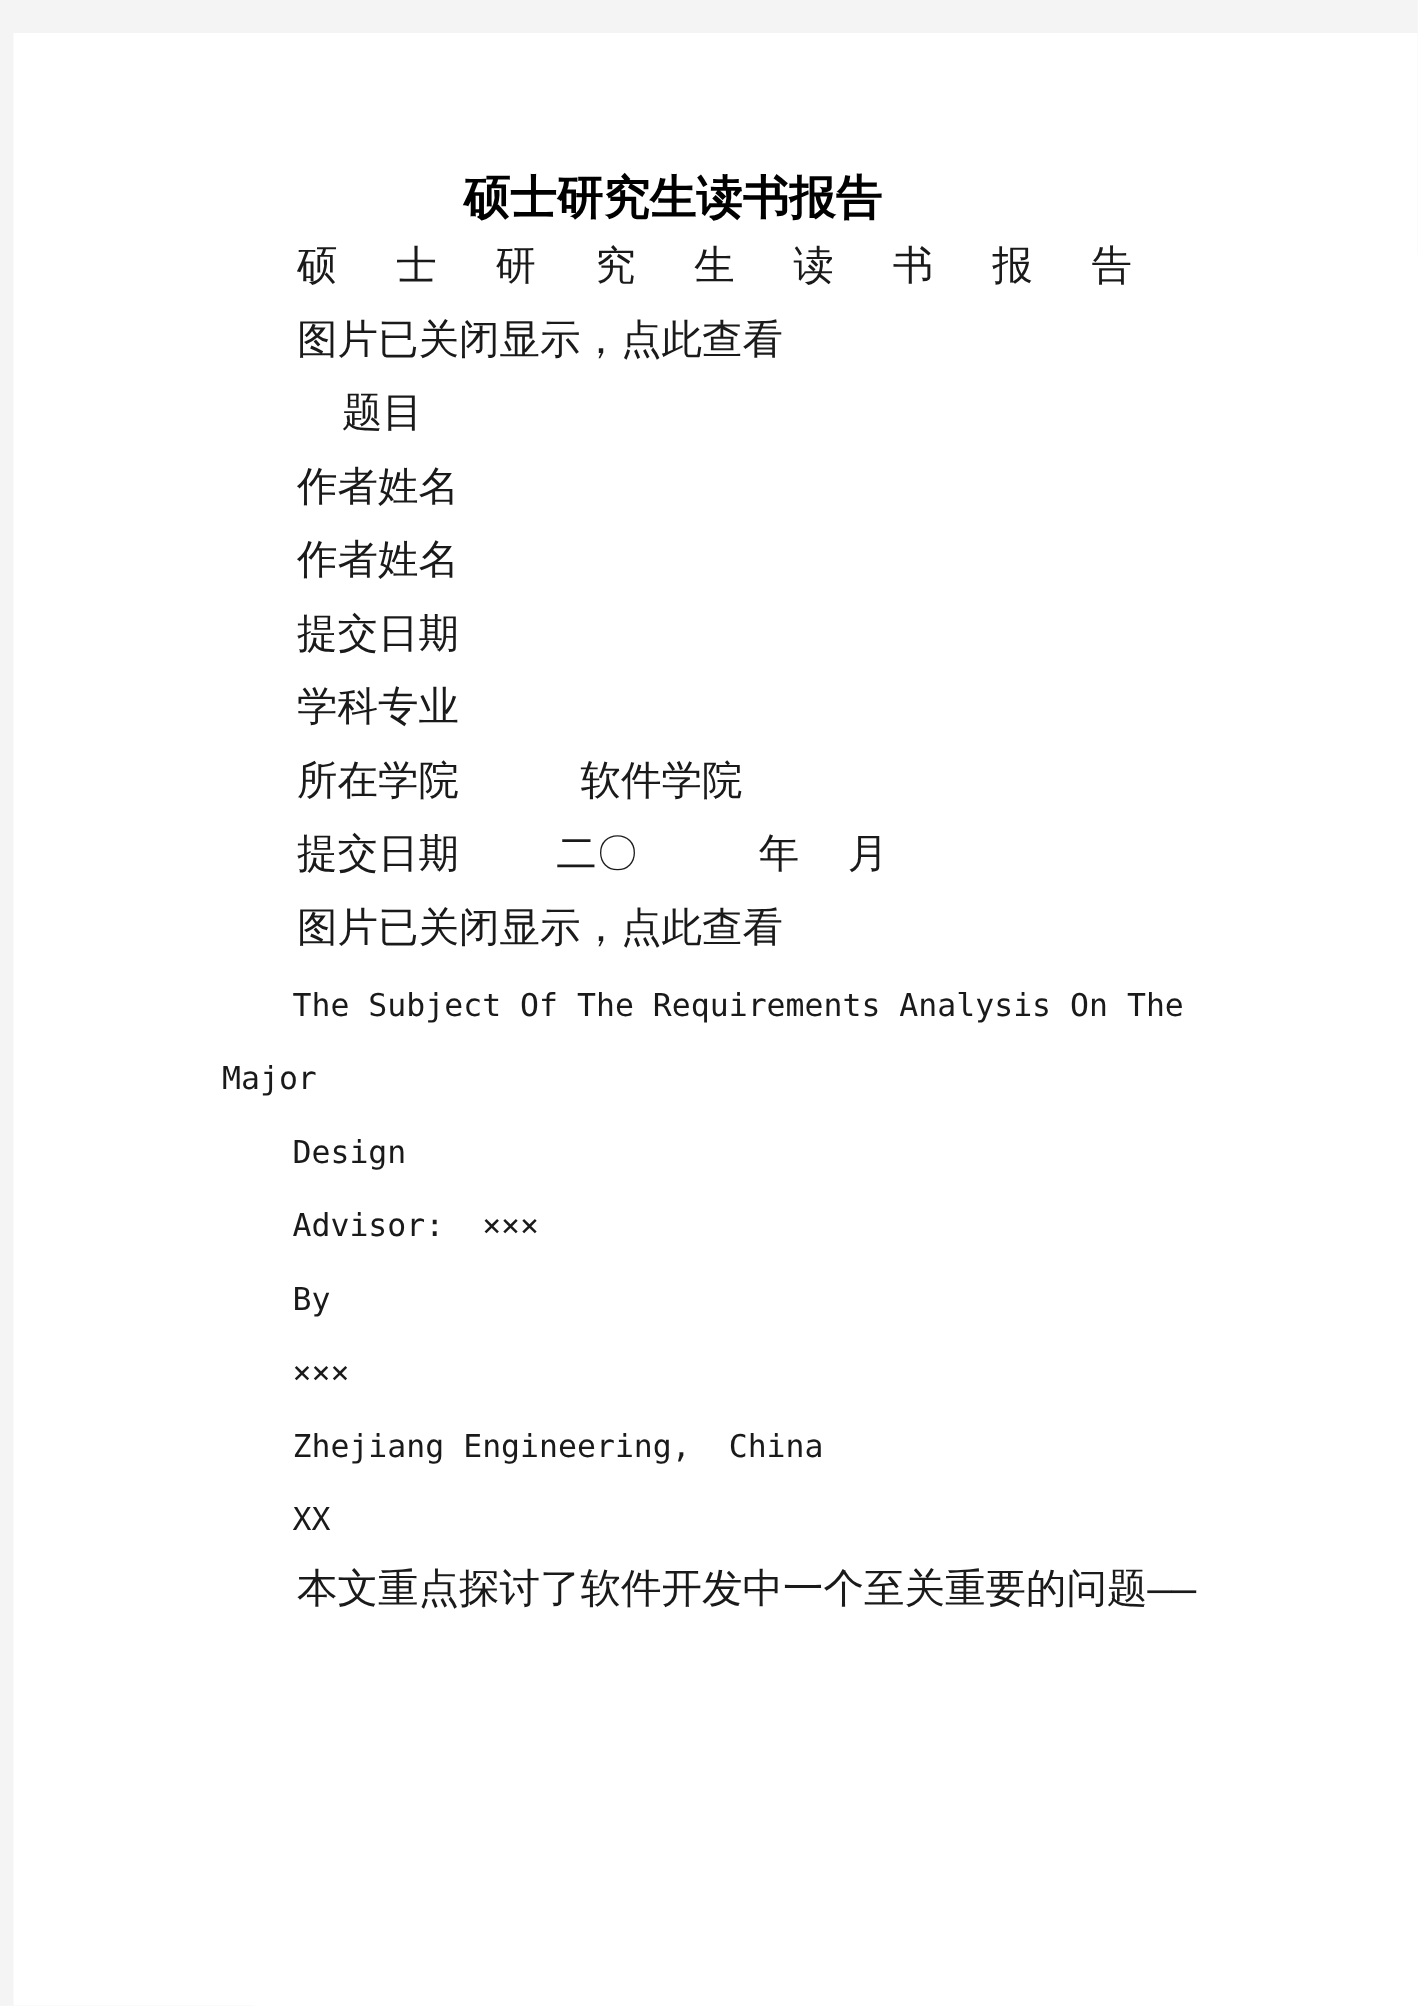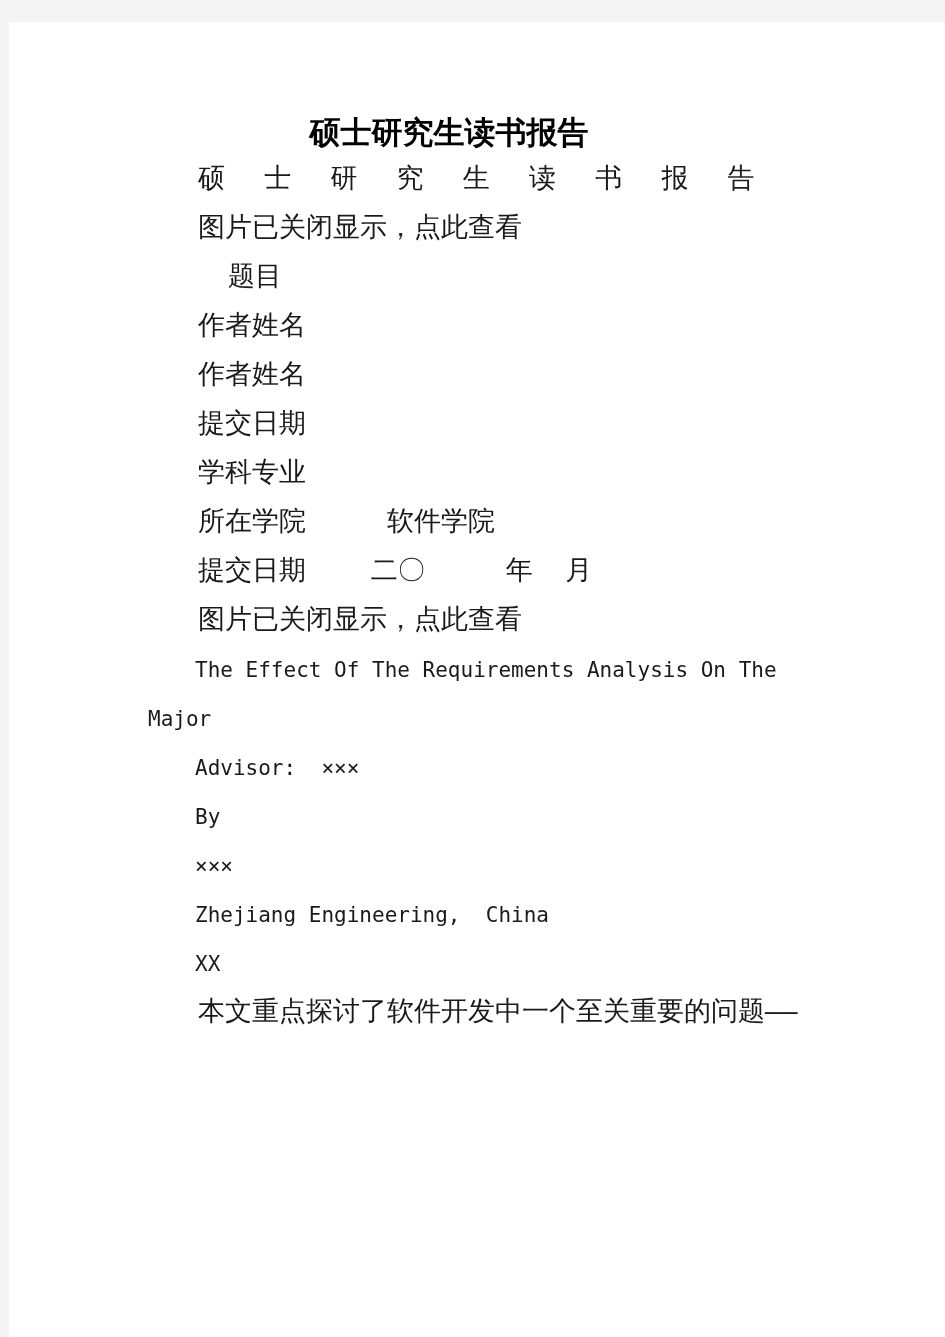--- a/index.html
+++ b/index.html
@@ -100,24 +100,25 @@
     <p class="line indent">提交日期</p>
 
     <p class="line indent">学科专业</p>
 
     <p class="line indent">所在学院     软件学院</p>
 
     <p class="line indent">提交日期    二〇     年  月</p>
 
     <p class="line indent">图片已关闭显示，点此查看</p>
 
-    <p class="line latin indent-en">The Effect Of The Requirements Analysis On The</p>
+    <p class="line latin indent-en">The Subject Of The Requirements Analysis On The</p>
 
     <p class="line latin flush">Major</p>
 
+    <p class="line latin indent-en">Design</p>
 
 
     <p class="line latin indent-en">Advisor:  ×××</p>
 
     <p class="line latin indent-en">By</p>
 
     <p class="line latin indent-en">×××</p>
 
     <p class="line latin indent-en">Zhejiang Engineering,  China</p>
 

